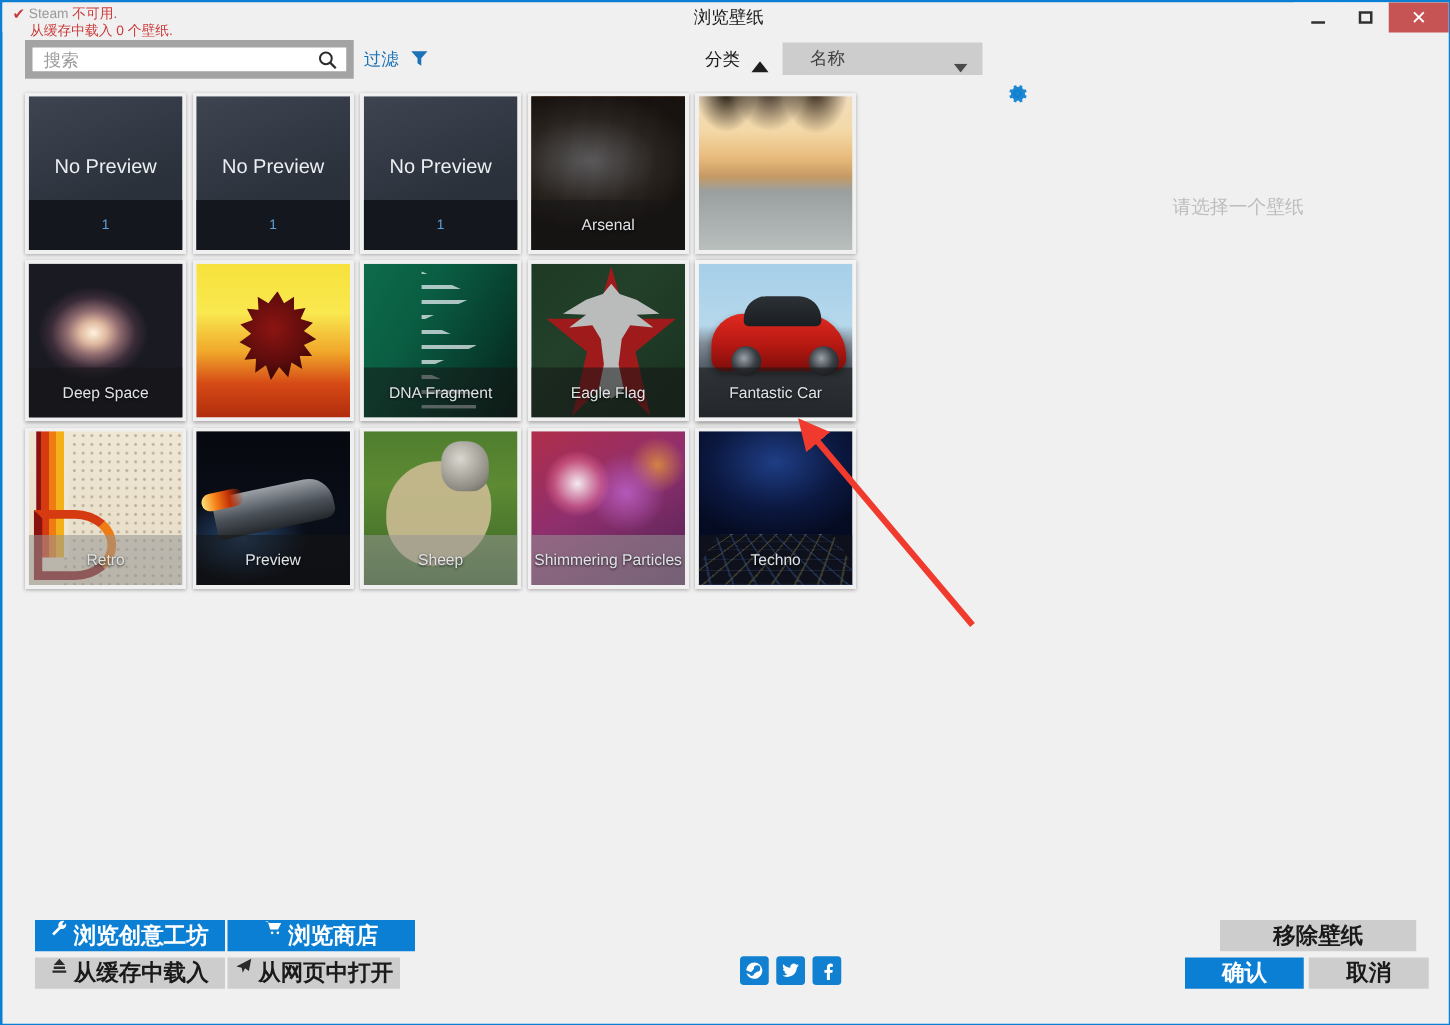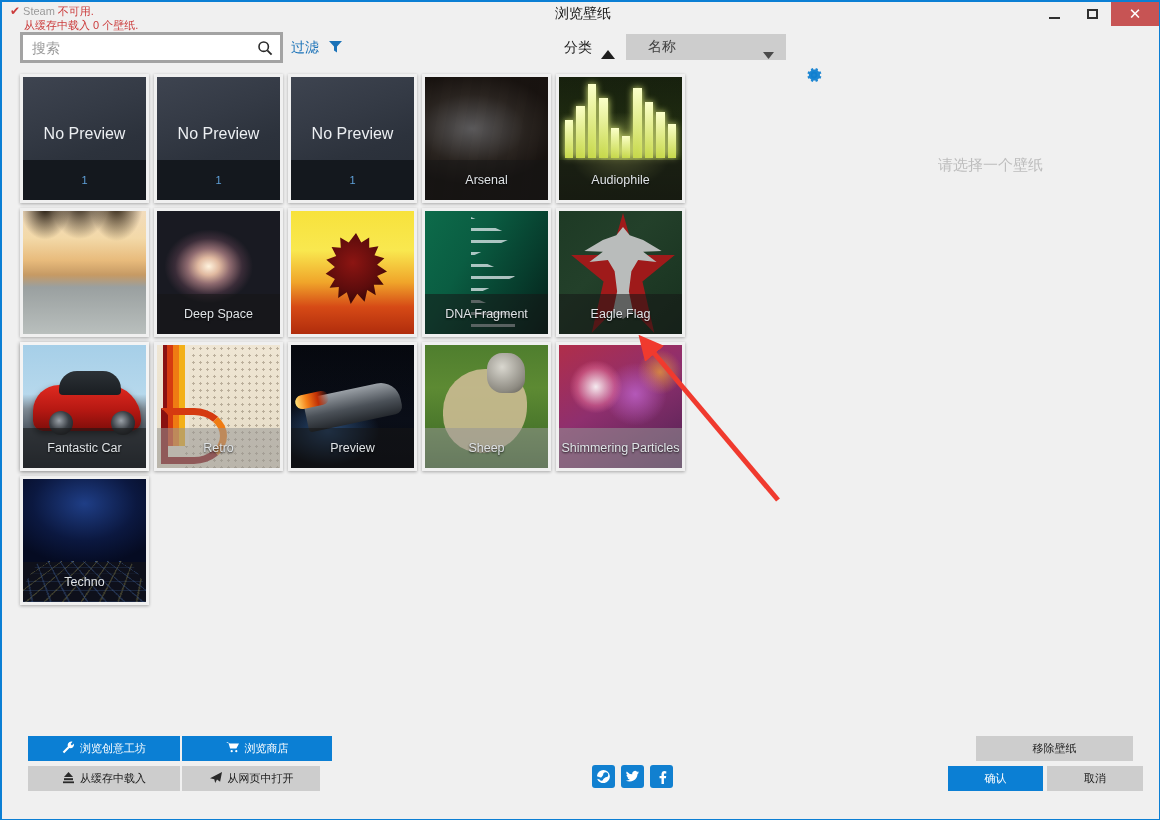--- a/index.html
+++ b/index.html
@@ -49,21 +49,21 @@
   .steam-status .l1 { display: flex; align-items: center; gap: 3px; }
   .steam-status .l1 .steam-word { color: #9a9a9a; }
   .steam-status .l2 { padding-left: 14px; }
   .check-icon { color: #cb3a3a; font-size: 12px; line-height: 11px; }
 
   
   .toolbar { position: absolute; left: 0; top: 28px; right: 0; height: 36px; }
   .search-wrap {
     position: absolute; left: 18px; top: 2px;
     width: 263px; height: 31px;
-    background: #fff; border: 3px solid #a3a3a3;
+    background: #fff; border: 6px solid #a3a3a3;
     display: flex; align-items: center;
   }
   .search-input {
     flex: 1; border: none; outline: none; background: transparent;
     font-size: 14px; color: #333; padding-left: 9px;
     font-family: "Liberation Sans", sans-serif;
   }
   .search-input::placeholder { color: #9b9b9b; }
   .search-icon { width: 30px; display: flex; align-items: center; justify-content: center; }
   .filter-link {
@@ -279,23 +279,24 @@
     position: absolute; left: 0; right: 0; top: 58px;
     text-align: center; color: #bdbdbd; font-size: 15px; margin-top: 24px;
   }
 
   
   .arrow-annotation { position: absolute; left: 0; top: 0; pointer-events: none; }
 
   
   .bottom { position: absolute; left: 0; right: 0; bottom: 0; height: 100px; }
   .btn {
-    display: flex; align-items: center; justify-content: center; gap: 5px;
-    font-size: 11px; cursor: pointer; border: none;
+    display: flex; align-items: flex-start; justify-content: center; gap: 5px;
+    font-size: 18px; cursor: pointer; border: none;
     font-family: "Liberation Sans", sans-serif;
+    font-weight: bold;
   }
   .btn-blue { background: #0b7fd4; color: #ffffff; }
   .btn-gray { background: #cdcdcd; color: #1a1a1a; }
   .btn-ico { font-size: 12px; line-height: 1; }
 
   .bl-workshop { position:absolute; left:26px;  bottom:58px; width:152px; height:25px; }
   .bl-store    { position:absolute; left:180px; bottom:58px; width:150px; height:25px; }
   .bl-file     { position:absolute; left:26px;  bottom:28px; width:152px; height:25px; }
   .bl-web      { position:absolute; left:180px; bottom:28px; width:138px; height:25px; }
 
@@ -395,37 +396,20 @@
         <div class="np-text">No Preview</div>
         <div class="np-bar">
           <span class="np-num">1</span>
         </div>
       </div>
       <div class="tile">
         <div class="art art-arsenal"></div>
         <div class="cap">Arsenal</div>
       </div>
       <div class="tile">
-        <div class="art art-audiophile">
-          <div class="bars">
-            <div class="bar" style="height:38px"></div>
-            <div class="bar" style="height:52px"></div>
-            <div class="bar" style="height:74px"></div>
-            <div class="bar" style="height:60px"></div>
-            <div class="bar" style="height:30px"></div>
-            <div class="bar" style="height:22px"></div>
-            <div class="bar" style="height:70px"></div>
-            <div class="bar" style="height:56px"></div>
-            <div class="bar" style="height:46px"></div>
-            <div class="bar" style="height:34px"></div>
-          </div>
-        </div>
-        <div class="cap">Audiophile</div>
-      </div>
-      <div class="tile">
         <div class="art art-beach">
           <div class="palm"></div>
         </div>
       </div>
       <div class="tile">
         <div class="art art-deepspace"></div>
         <div class="cap">Deep Space</div>
       </div>
       <div class="tile">
         <div class="art art-demoncore">

